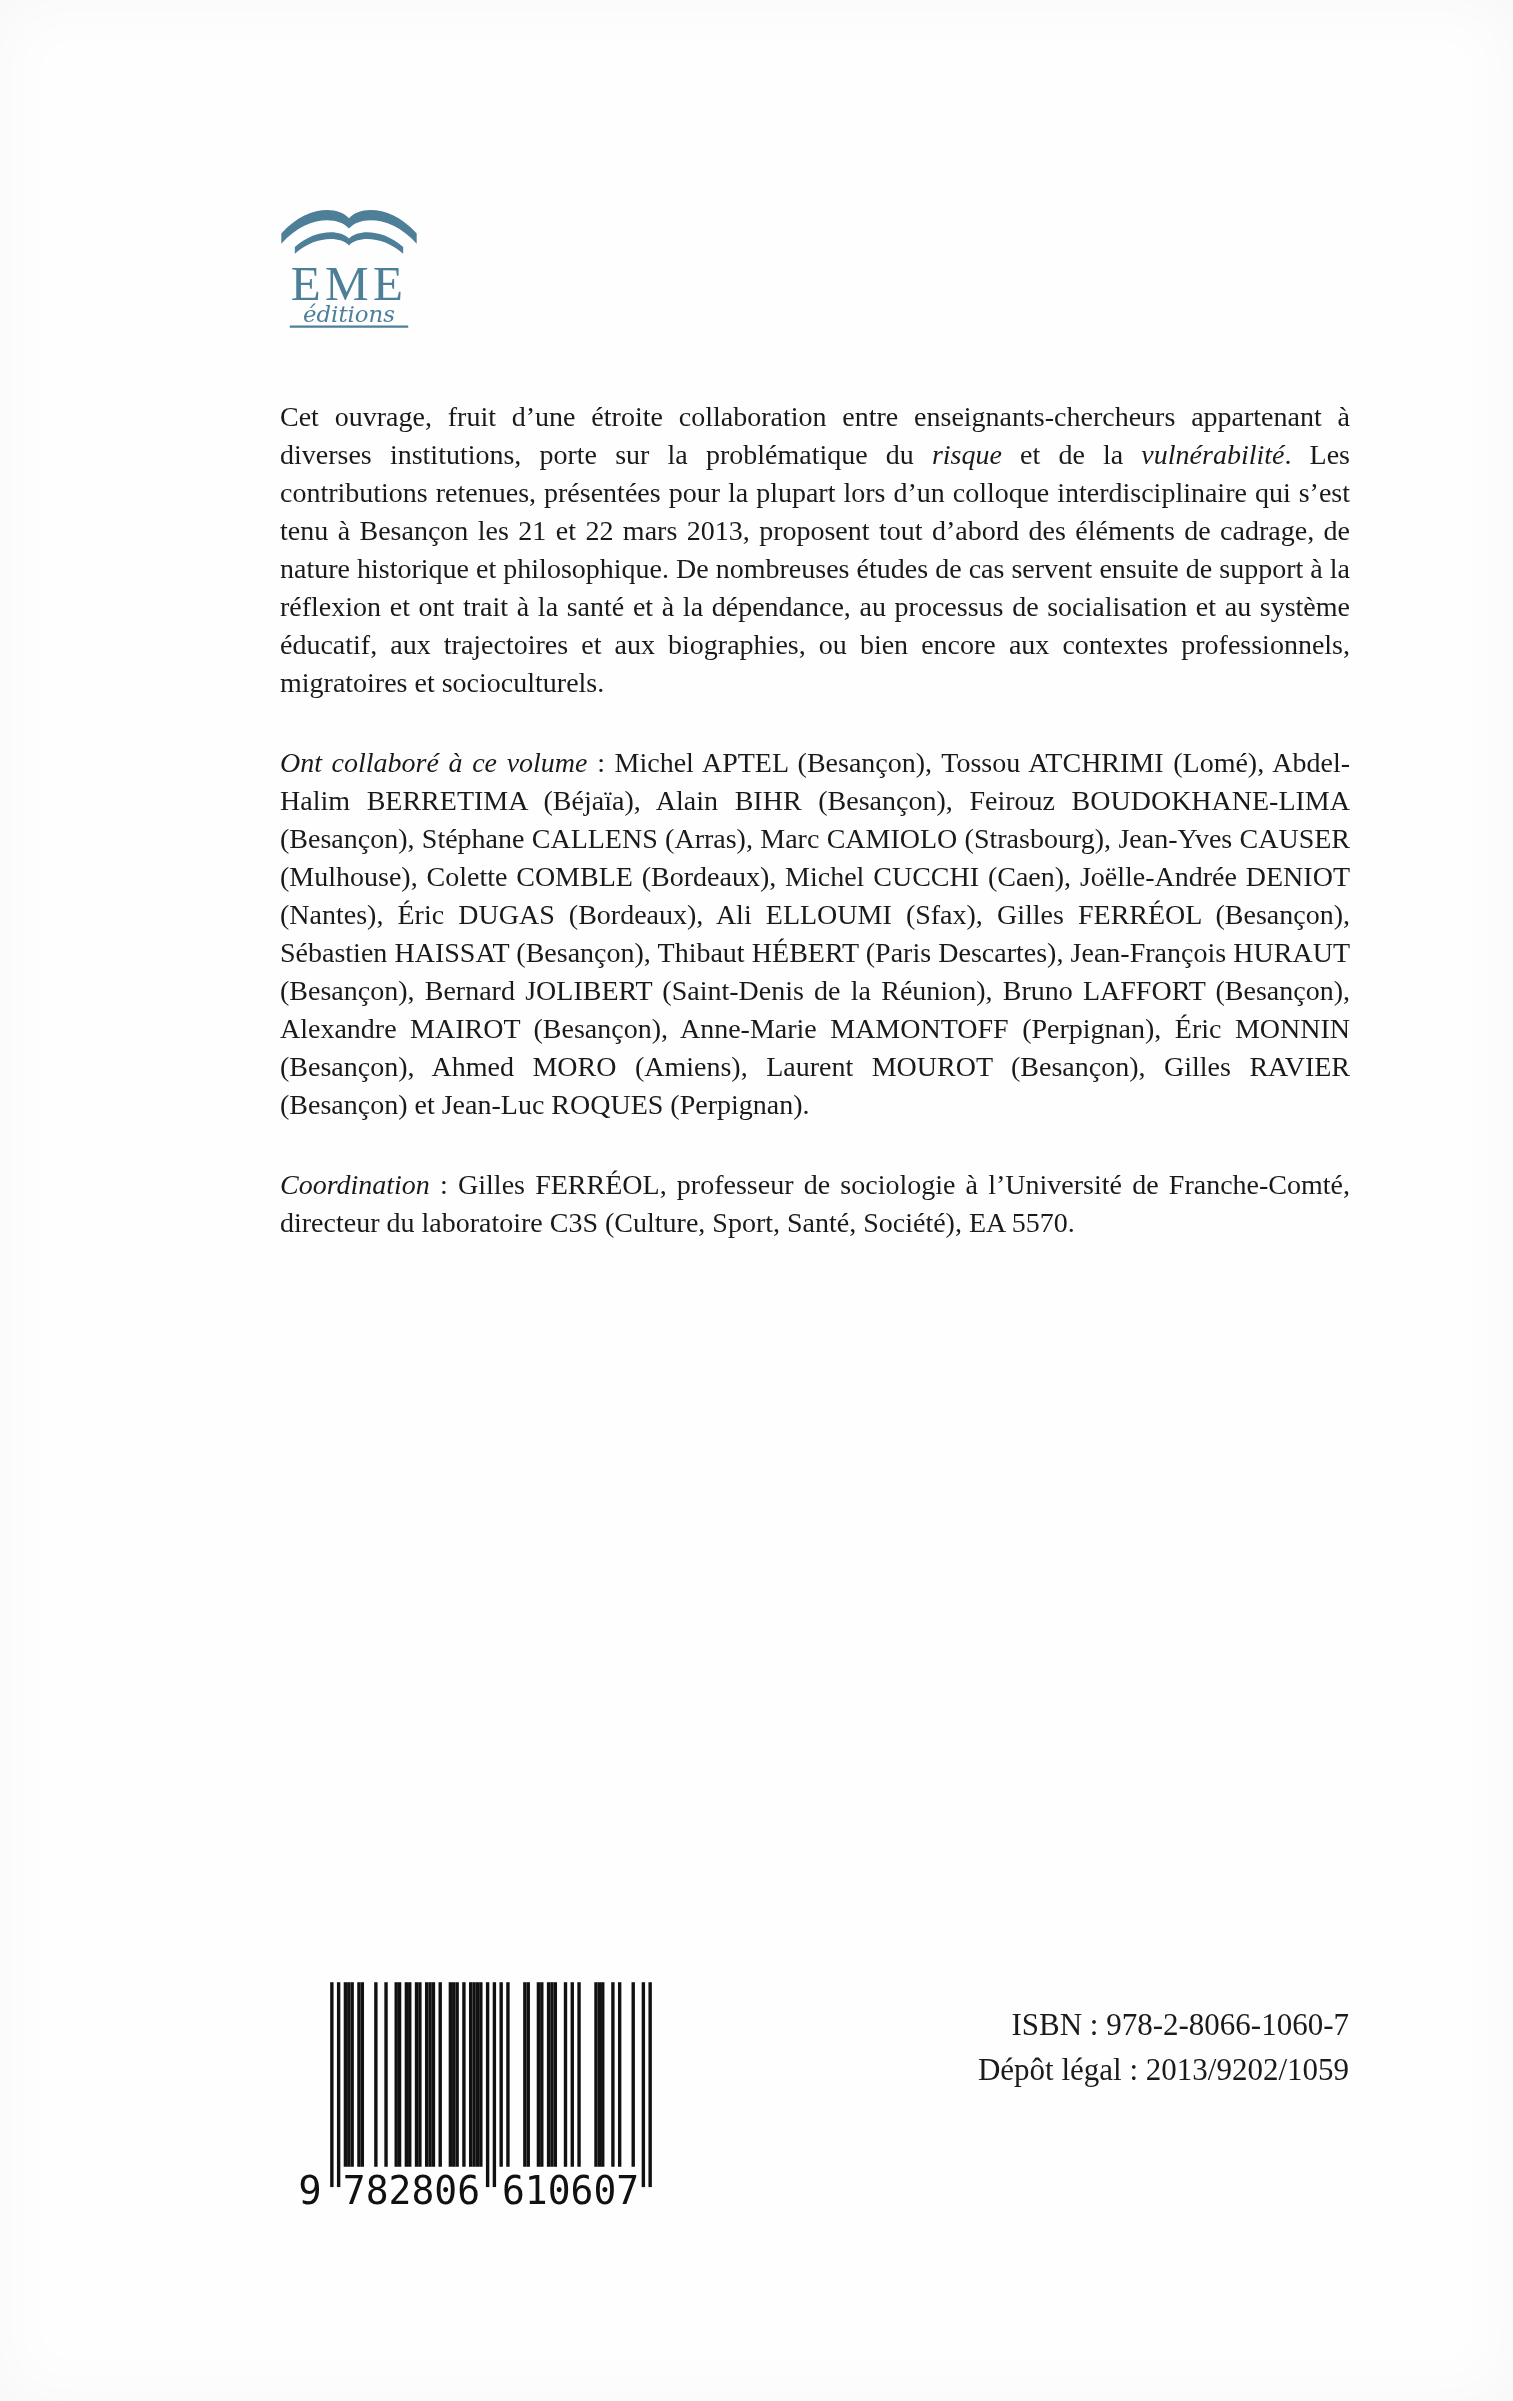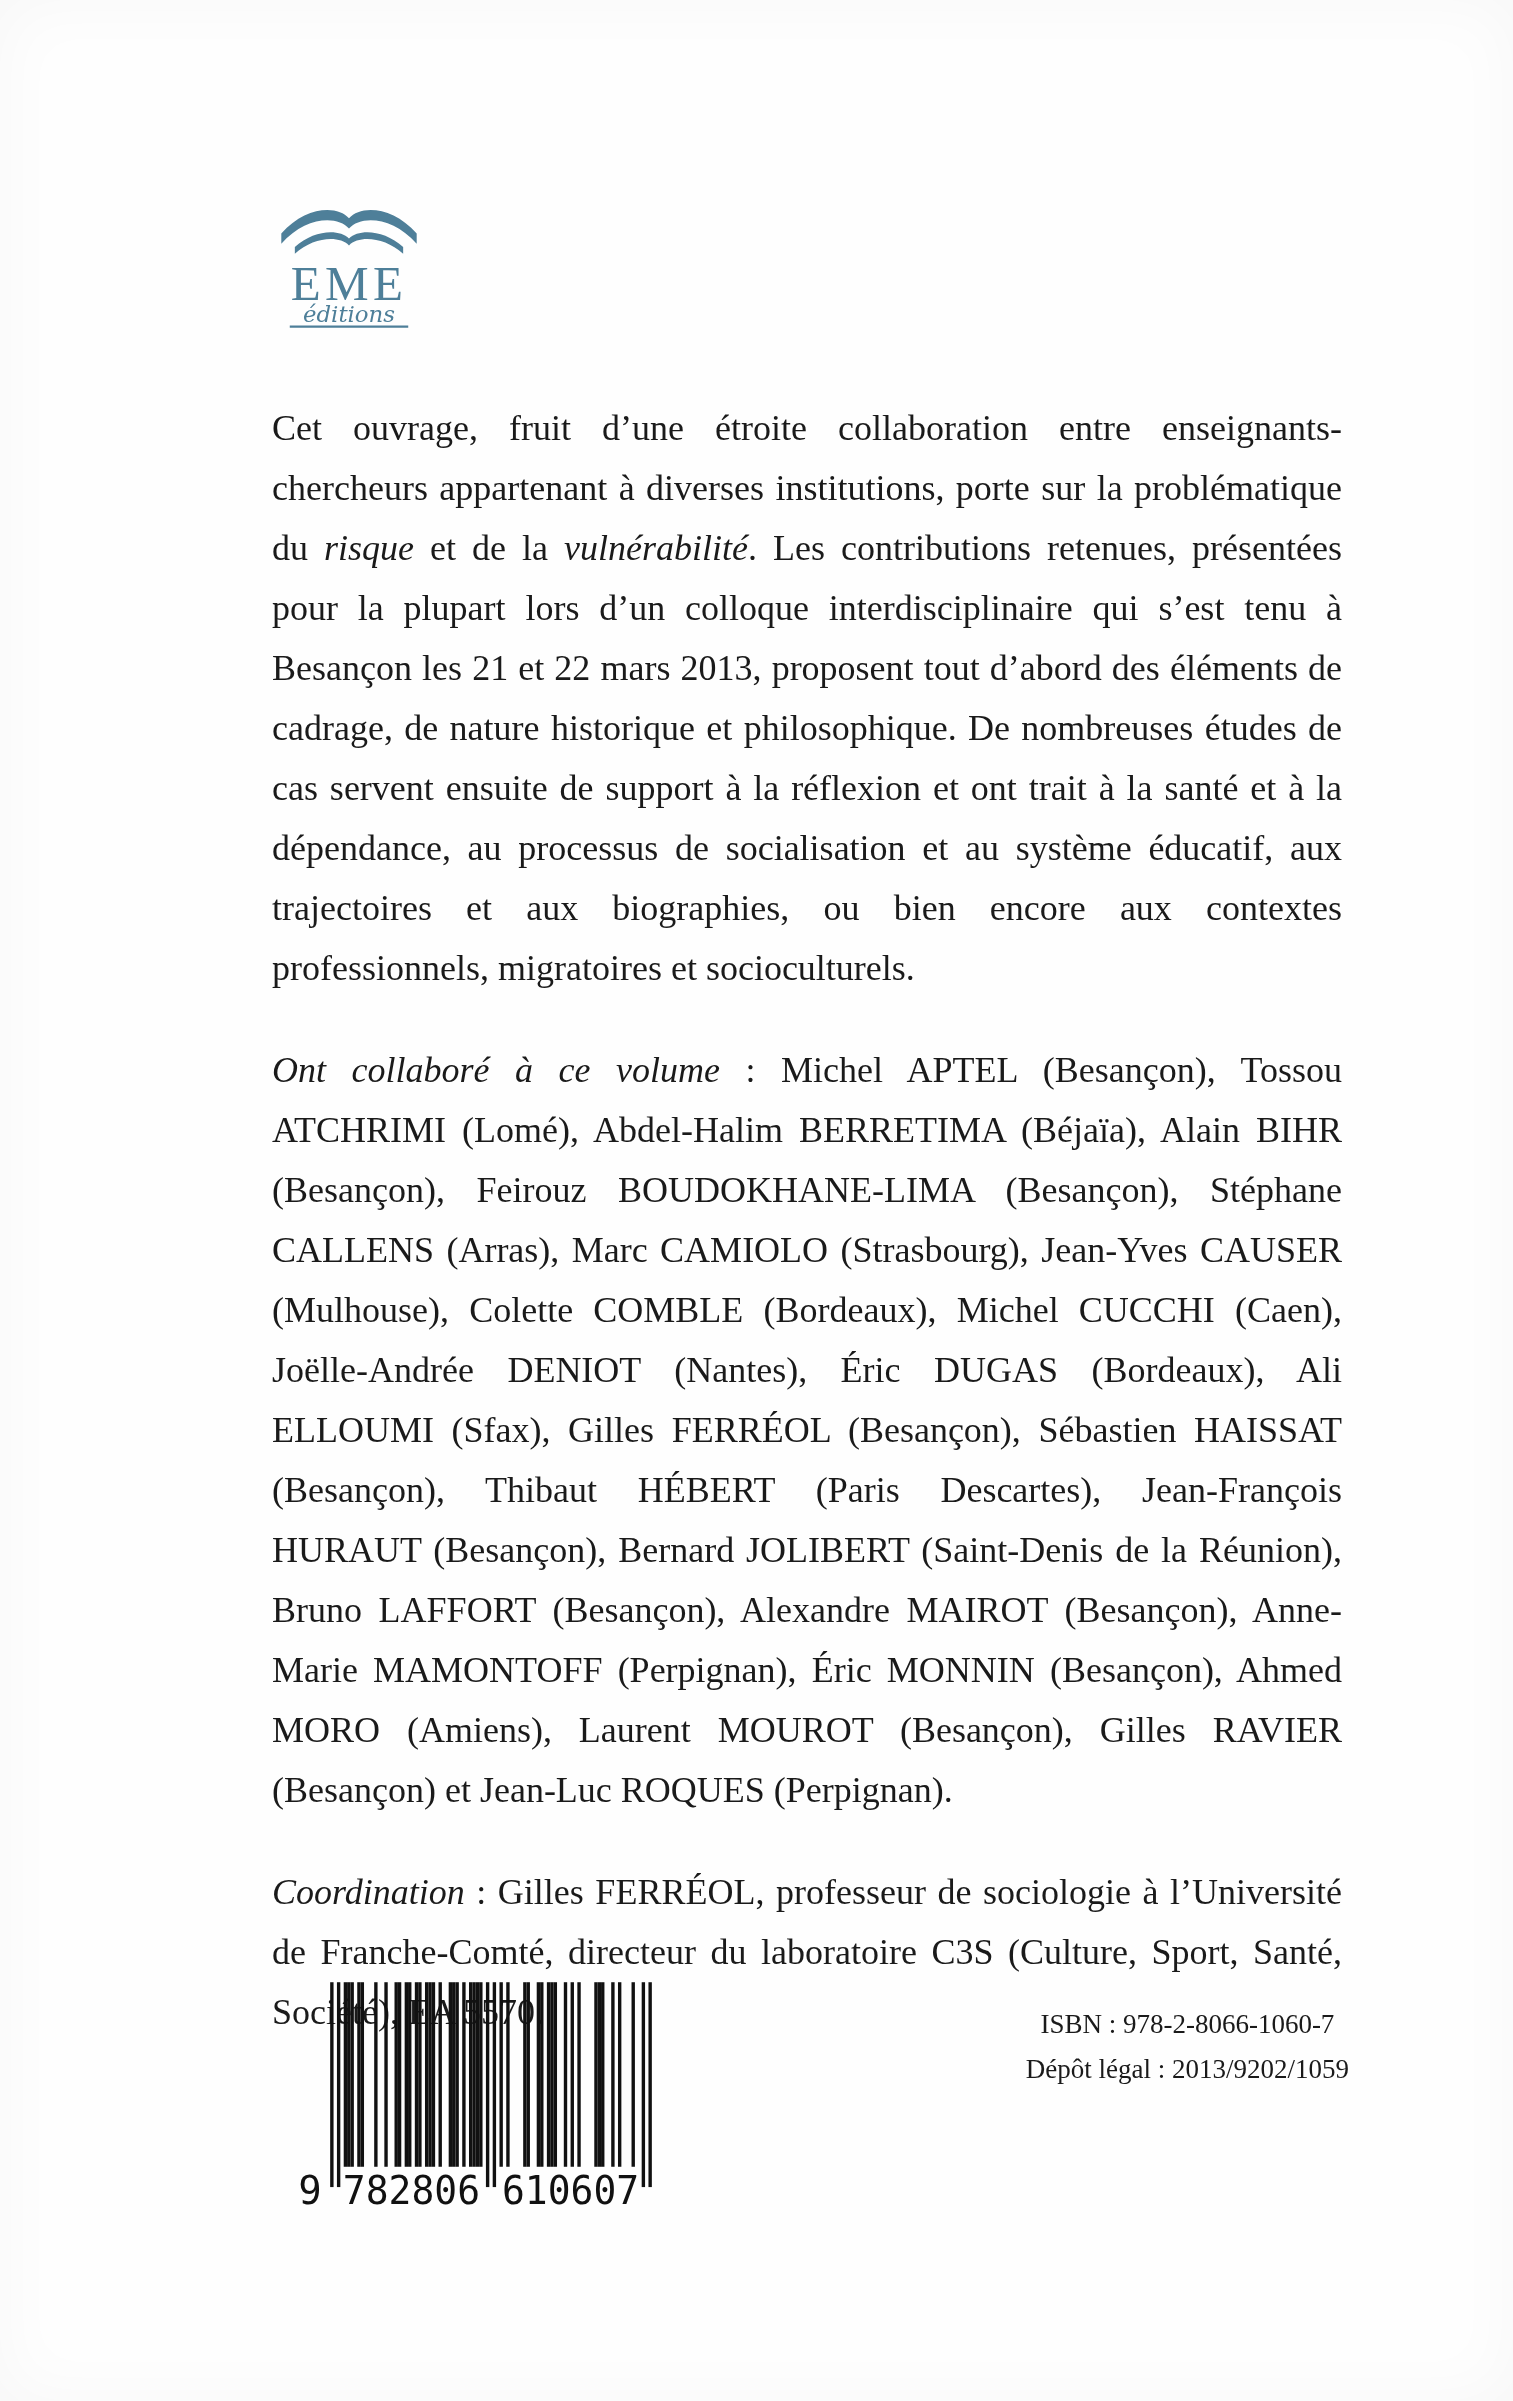--- a/index.html
+++ b/index.html
@@ -15,45 +15,45 @@
   }
   .logo {
     position: absolute;
     left: 276px;
     top: 198px;
     width: 146px;
     height: 132px;
   }
   .text-block {
     position: absolute;
-    left: 272px;
+    left: 280px;
     top: 398px;
     width: 1070px;
-    font-size: 36px;
-    line-height: 60px;
+    font-size: 28px;
+    line-height: 38px;
     text-align: justify;
   }
   .text-block p { margin: 0 0 42px 0; }
   .it { font-style: italic; }
   .barcode {
     position: absolute;
     left: 298px;
     top: 1982px;
   }
   .bc-digit {
     font-family: "DejaVu Sans Mono", monospace;
     font-size: 46px;
     fill: #111111;
   }
   .imprint {
     position: absolute;
     right: 164px;
     top: 2002px;
-    text-align: center;
-    font-size: 27px;
+    text-align: right;
+    font-size: 31px;
     line-height: 45px;
   }
 </style>
 </head>
 <body>
 
 <div class="page">
 
   <div class="logo">
     <svg width="146" height="132" viewBox="0 0 172 156" xmlns="http://www.w3.org/2000/svg">

